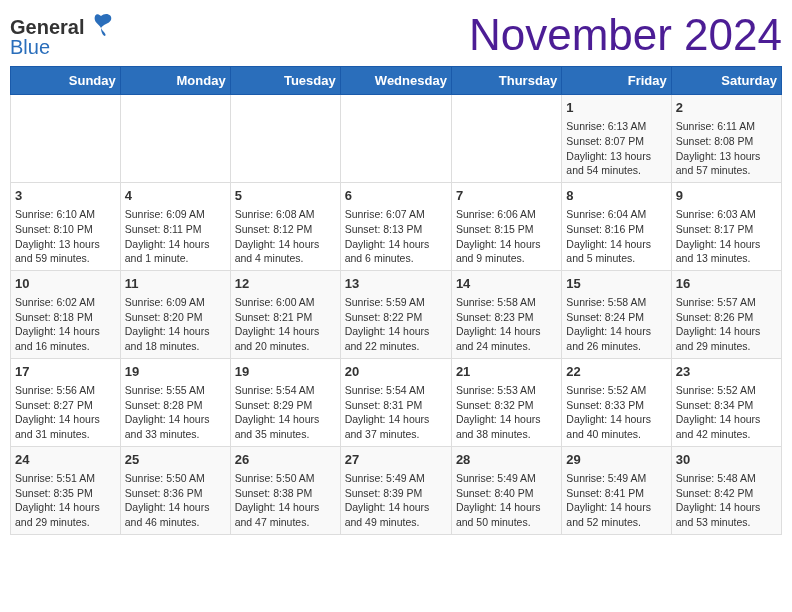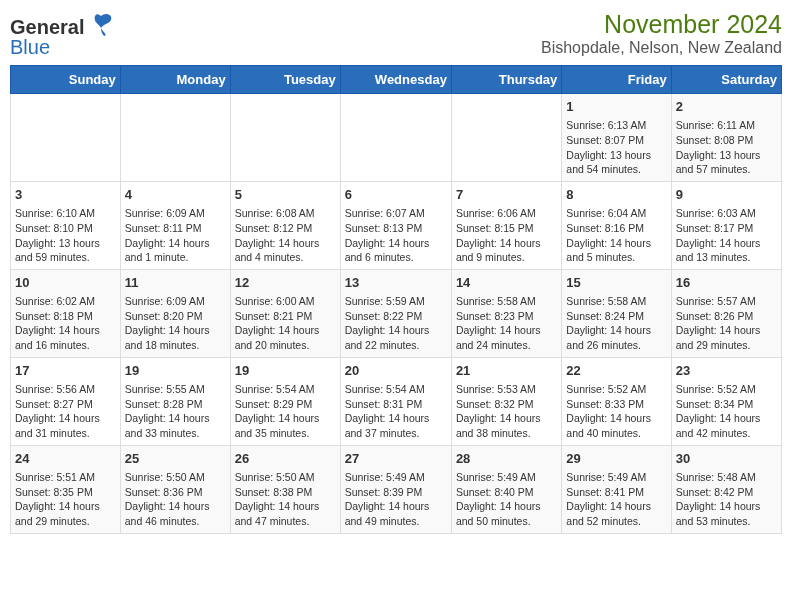--- a/index.html
+++ b/index.html
@@ -18,22 +18,22 @@
     }
     .logo {
       display: flex;
       align-items: center;
       margin-top: 4px;
     }
     .title-block {
       text-align: right;
     }
     .month-title {
-      font-size: 25px;
-      color: #4d7c0f;
+      font-size: 44px;
+      color: #4c1d95;
       font-weight: normal;
     }
     .location-title {
       font-size: 16px;
       color: #555;
     }
     table {
       width: 100%;
       border-collapse: collapse;
       font-size: 11px;
@@ -84,21 +84,20 @@
         <svg width="28" height="28" viewBox="0 0 28 28" style="margin-left:3px;margin-top:-4px;">
           <path d="M14 6 C18 2, 26 4, 24 10 C22 14, 16 14, 14 18 C12 14, 6 12, 8 6 C10 2, 14 6, 14 6Z" fill="#2a6ebb"></path>
           <path d="M14 18 C16 22, 20 24, 18 26 C16 26, 14 22, 14 18Z" fill="#2a6ebb"></path>
         </svg>
       </div>
       <div style="font-size:20px;font-weight:normal;color:#2a6ebb;margin-top:-2px;">Blue</div>
     </div>
   </div>
   <div class="title-block">
     <div class="month-title">November 2024</div>
-    <div class="location-title">Bishopdale, Nelson, New Zealand</div>
   </div>
 </div>
 
 <table>
   <thead>
     <tr id="thead-row">
         <th>Sunday</th>
         <th>Monday</th>
         <th>Tuesday</th>
         <th>Wednesday</th>

